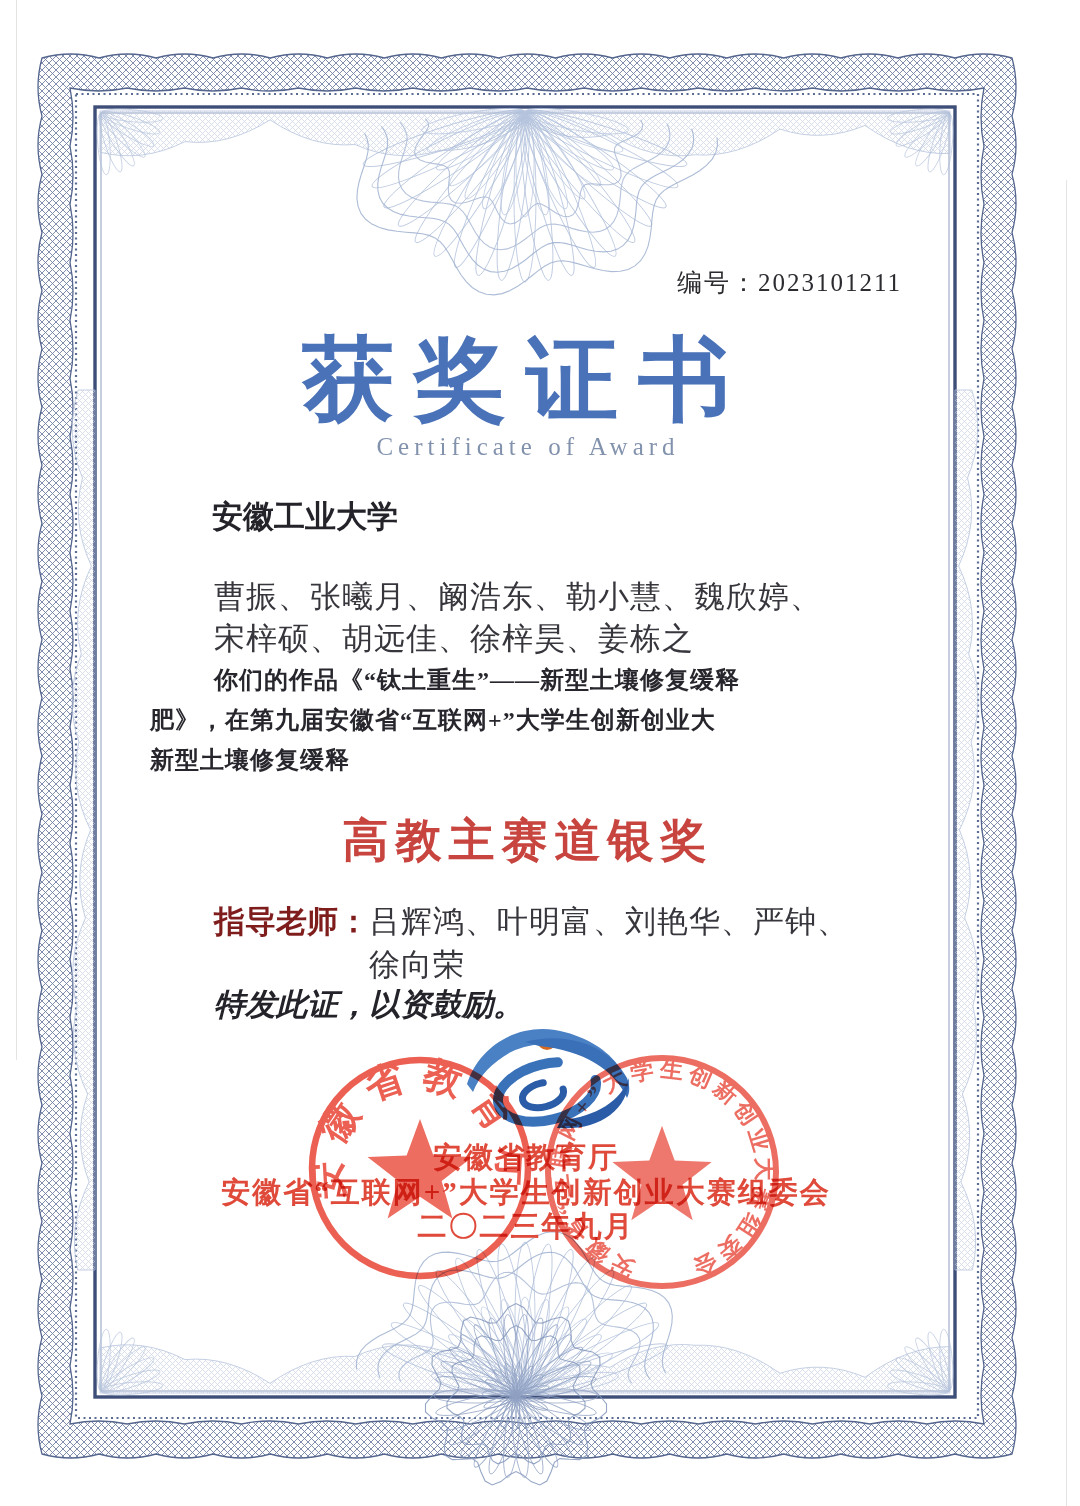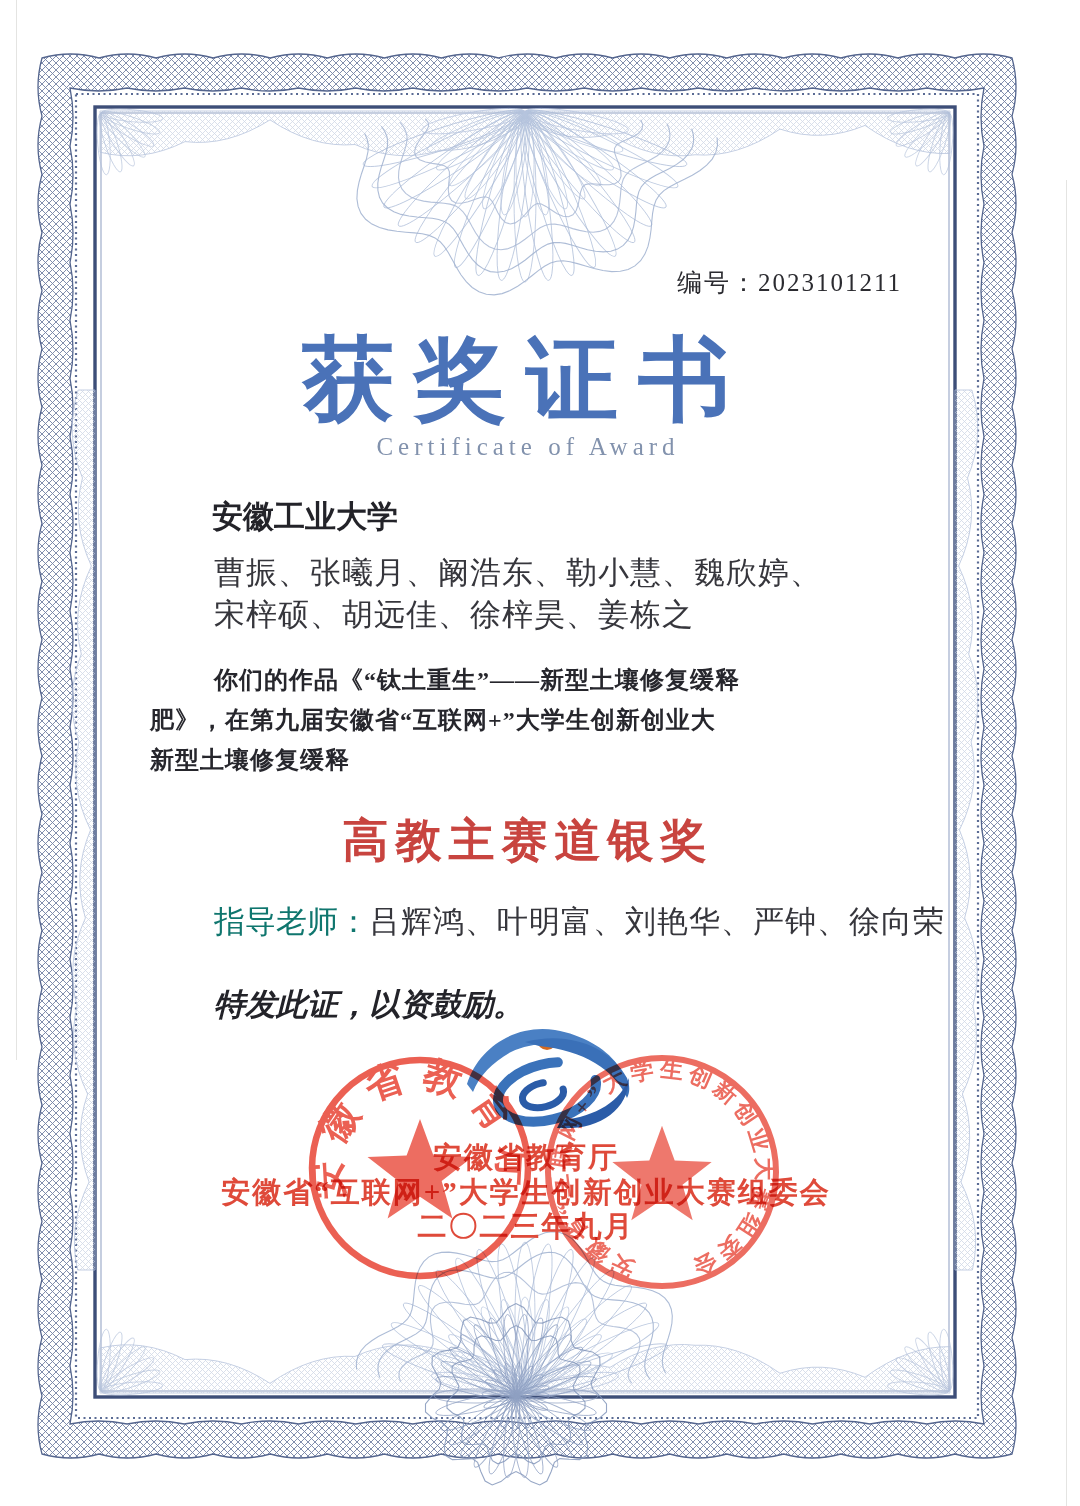--- a/index.html
+++ b/index.html
@@ -15,30 +15,30 @@
   .title{
     top:302px;left:0;width:100%;text-align:center;transform:translateX(-14px);
     font-size:92px;font-weight:700;color:#4a72b8;letter-spacing:20px;
     font-family:"Liberation Serif","DejaVu Serif",serif;
   }
   .subtitle{
     top:417px;left:0;width:100%;text-align:center;transform:translateX(-12px);
     font-size:25px;letter-spacing:5px;color:#8292ad;
   }
   .school{left:212px;top:480px;font-size:31px;font-weight:700;color:#232329;}
-  .names{left:214px;top:536px;font-size:31px;line-height:42px;letter-spacing:1px;color:#36363c;}
+  .names{left:214px;top:560px;font-size:31px;line-height:42px;letter-spacing:1px;color:#36363c;}
   .bodytext{left:150px;top:644px;width:800px;font-size:24px;line-height:40px;font-weight:700;color:#26262c;letter-spacing:1px;}
   .bodytext .indent{padding-left:64px;}
   .award{
     top:794px;left:0;width:100%;text-align:center;transform:translateX(-12px);
     font-size:46px;font-weight:700;letter-spacing:7px;color:#c8443f;
   }
   .advisors{left:214px;top:884px;font-size:31px;line-height:43px;display:flex;}
-  .advisors .label{font-weight:400;color:#0f766e;white-space:nowrap;}
-  .advisors .adv-names{display:flex;flex-direction:row;color:#36363c;letter-spacing:1px;}
+  .advisors .label{font-weight:700;color:#7f1d1d;white-space:nowrap;}
+  .advisors .adv-names{display:flex;flex-direction:column;color:#36363c;letter-spacing:1px;}
   .closing{left:214px;top:968px;font-size:31px;font-weight:700;color:#232329;font-style:italic;}
   .issuer{
     top:1124px;left:0;width:100%;text-align:center;transform:translateX(-14px);
     font-size:29px;line-height:34.5px;font-weight:700;color:#df4a3a;letter-spacing:2px;
   }
   .content-layer{z-index:3;}
   #overlay{mix-blend-mode:multiply;z-index:6;}
   #logo{z-index:2;}
   #deco{z-index:1;}
 </style>

